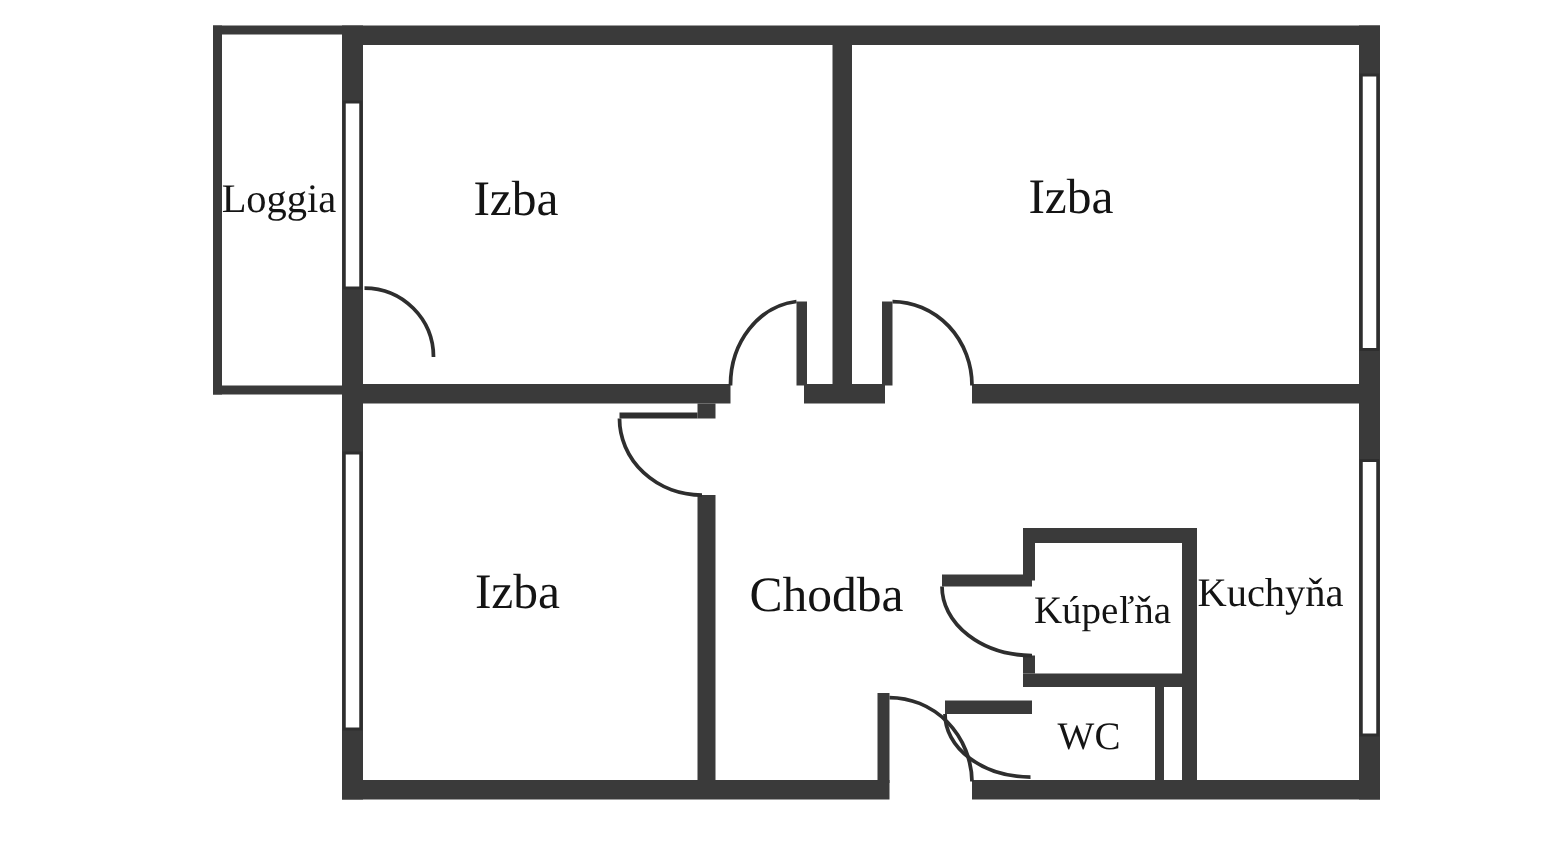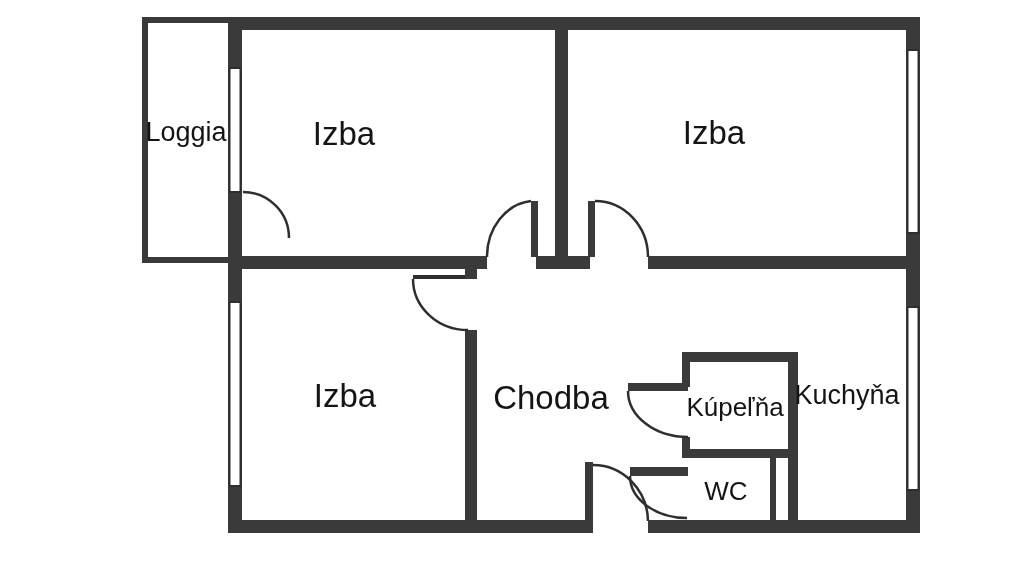--- a/index.html
+++ b/index.html
@@ -4,21 +4,21 @@
 <title>Floor plan</title>
 <style>
   :root{
     --wall:#3a3a3a;
     --line:#2e2e2e;
     --background:#ffffff;
     --text:#141414;
   }
   html,body{margin:0;padding:0;background:var(--background);}
   .stage{width:1028px;height:570px;position:relative;background:var(--background);
-         font-family:Liberation Sans, sans-serif;}
+         font-family:Liberation Serif, serif;}
   svg{display:block}
   .wall{fill:var(--wall);stroke:none}
   .leaf{fill:var(--wall);stroke:none}
   .leaf-thin{fill:var(--line);stroke:none}
   .arc{fill:none;stroke:var(--line);stroke-width:2.5}
   .window{fill:var(--background);stroke:var(--line);stroke-width:2}
   .room-label{fill:var(--text);text-anchor:middle;dominant-baseline:central;}
   .fs-large{font-size:33px;}
   .fs-med{font-size:27px;}
   .fs-small{font-size:26px;}

